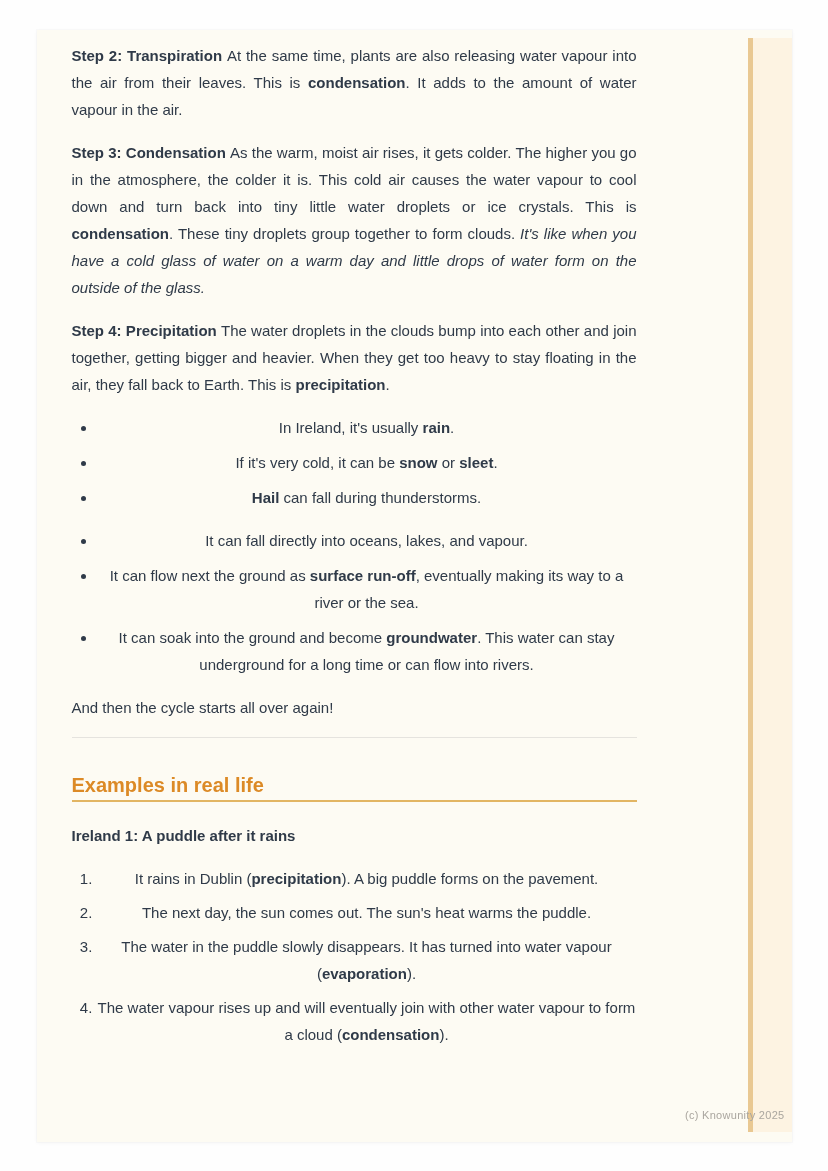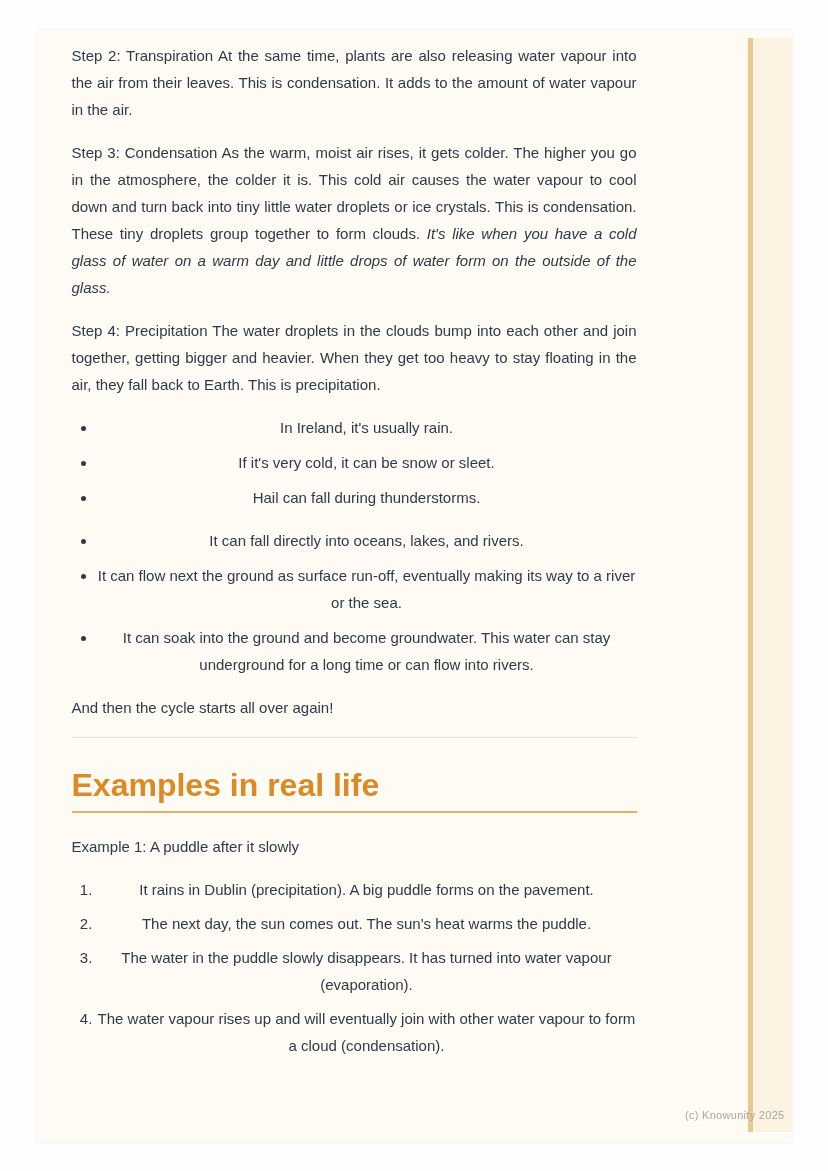--- a/index.html
+++ b/index.html
@@ -45,34 +45,33 @@
     margin-left: 35px;
     padding-top: 12px;
     color: var(--body-text);
     font-size: 15px;
     line-height: 27px;
   }
   .doc-body p {
     margin: 0 0 16px 0;
     text-align: justify;
   }
-  .doc-body strong { font-weight: 400; }
+  .doc-body strong { font-weight: 700; }
   .doc-body em { font-style: italic; }
   .doc-body hr {
     border: none;
     border-top: 1px solid var(--divider);
     margin: 14px 0 0 0;
   }
   .doc-body h2 {
-    font-size: 32px;
+    font-size: 20px;
     line-height: 30px;
     font-weight: 700;
     color: var(--heading-accent);
     margin: 32px 0 20px 0;
-    padding-bottom: 11px;
     border-bottom: 2px solid var(--heading-underline);
     text-align: left;
   }
   .doc-body ul, .doc-body ol {
     margin: 0 0 16px 0;
     padding-left: 25px;
     text-align: center;
   }
   .doc-body ul li { margin-bottom: 8px; }
   .doc-body ol li { margin-bottom: 7px; }
@@ -96,28 +95,28 @@
   <div class="doc-body">
       <p><strong>Step 2: Transpiration </strong><span>At the same time, plants are also releasing water vapour into the air from their leaves. This is </span><strong>condensation</strong><span>. It adds to the amount of water vapour in the air.</span></p>
       <p><strong>Step 3: Condensation </strong><span>As the warm, moist air rises, it gets colder. The higher you go in the atmosphere, the colder it is. This cold air causes the water vapour to cool down and turn back into tiny little water droplets or ice crystals. This is </span><strong>condensation</strong><span>. These tiny droplets group together to form clouds. </span><em>It's like when you have a cold glass of water on a warm day and little drops of water form on the outside of the glass.</em></p>
       <p><strong>Step 4: Precipitation </strong><span>The water droplets in the clouds bump into each other and join together, getting bigger and heavier. When they get too heavy to stay floating in the air, they fall back to Earth. This is </span><strong>precipitation</strong><span>.</span></p>
       <ul>
         <li><span>In Ireland, it's usually </span><strong>rain</strong><span>.</span></li>
         <li><span>If it's very cold, it can be </span><strong>snow</strong><span> or </span><strong>sleet</strong><span>.</span></li>
         <li><strong>Hail</strong><span> can fall during thunderstorms.</span></li>
       </ul>
       <ul>
-        <li><span>It can fall directly into oceans, lakes, and rivers.</span></li>
+        <li><span>It can fall directly into oceans, lakes, and vapour.</span></li>
         <li><span>It can flow next the ground as </span><strong>surface run-off</strong><span>, eventually making its way to a river or the sea.</span></li>
         <li><span>It can soak into the ground and become </span><strong>groundwater</strong><span>. This water can stay underground for a long time or can flow into rivers.</span></li>
       </ul>
       <p><span>And then the cycle starts all over again!</span></p>
       <hr>
       <h2>Examples in real life</h2>
-      <p><strong>Example 1: A puddle after it slowly</strong></p>
+      <p><strong>Ireland 1: A puddle after it rains</strong></p>
       <ol>
         <li><span>It rains in Dublin (</span><strong>precipitation</strong><span>). A big puddle forms on the pavement.</span></li>
         <li><span>The next day, the sun comes out. The sun's heat warms the puddle.</span></li>
         <li><span>The water in the puddle slowly disappears. It has turned into water vapour (</span><strong>evaporation</strong><span>).</span></li>
         <li><span>The water vapour rises up and will eventually join with other water vapour to form a cloud (</span><strong>condensation</strong><span>).</span></li>
       </ol>
     </div>
   <div class="watermark">(c) Knowunity 2025</div>
 </div>
 

